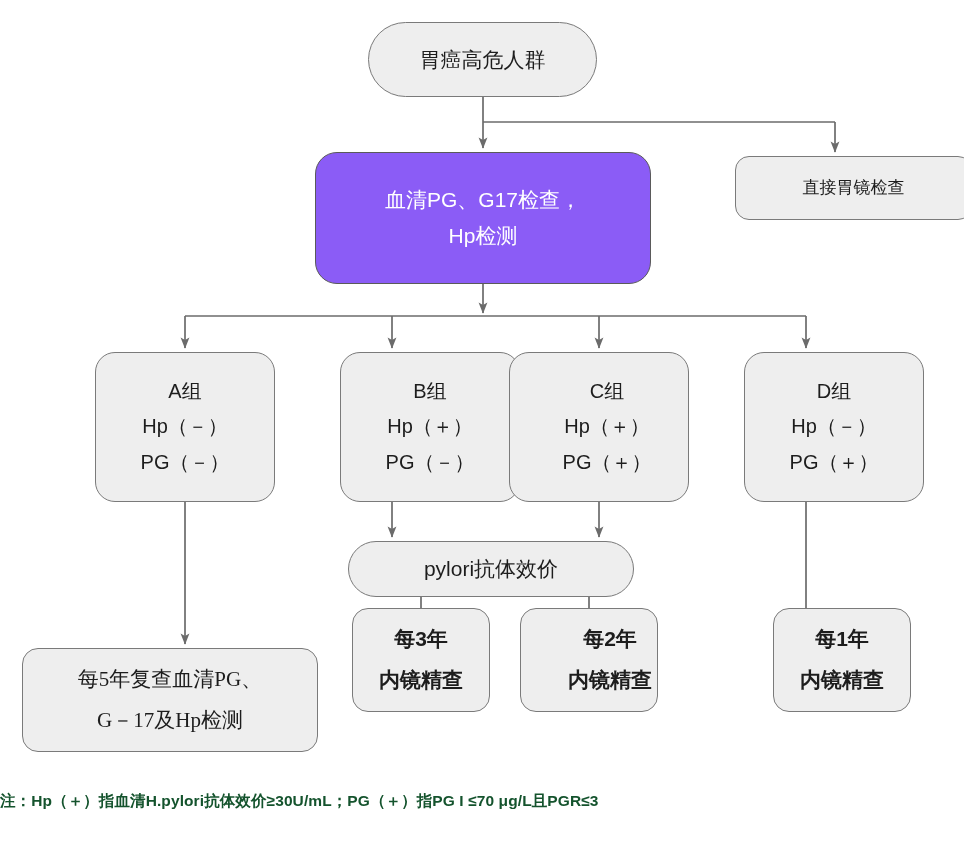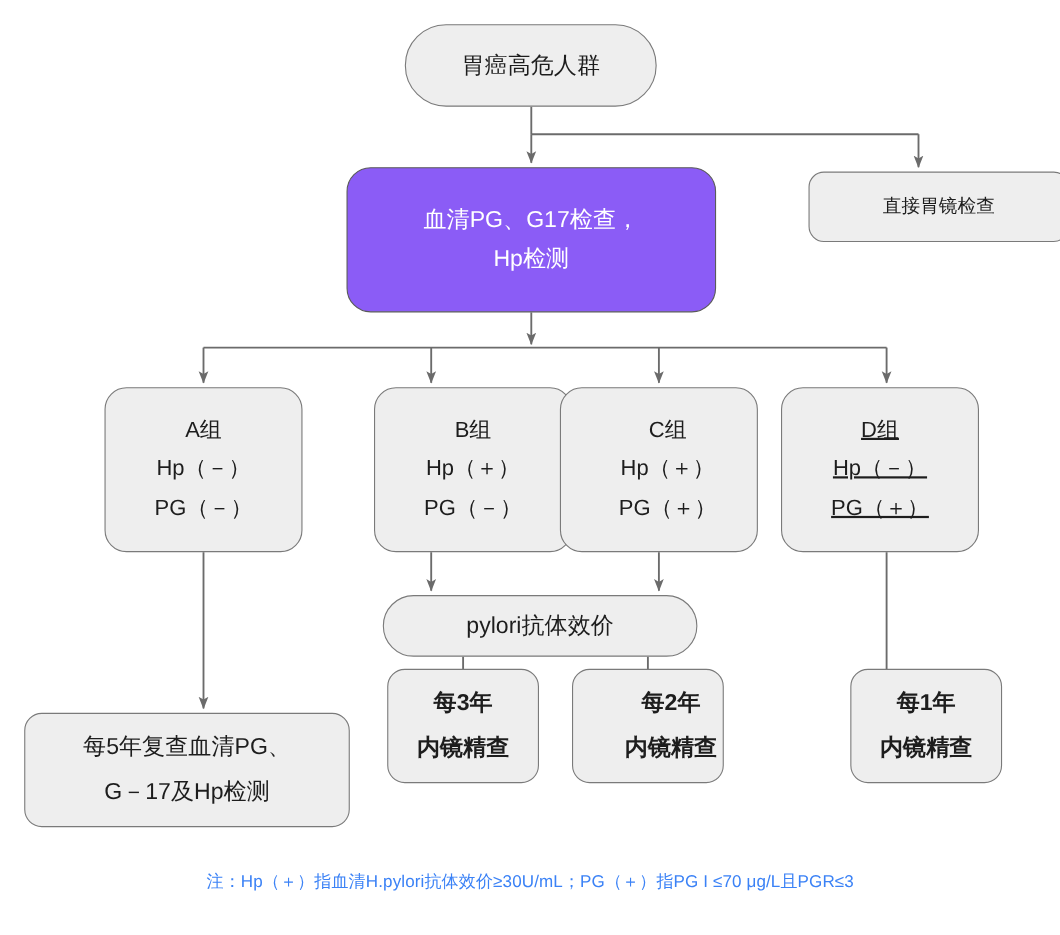--- a/index.html
+++ b/index.html
@@ -66,52 +66,53 @@
   }
   .n-group {
     top: 352px; width: 180px; height: 150px;
     border-radius: 20px;
     font-size: 20px;
   }
   .n-group .ln { line-height: 1.78; }
   .n-gA { left: 95px; }
   .n-gB { left: 302px; margin-left: 38px; }
   .n-gC { left: 509px; padding-left: 16px; }
-  .n-gD { left: 710px; text-decoration: underline; }
+  .n-gD { left: 744px; }
   .n-eradicate {
     left: 348px; top: 541px; width: 286px; height: 56px;
     border-radius: 28px;
     font-size: 21px;
   }
   .n-out5 {
     left: 22px; top: 648px; width: 296px; height: 104px;
     border-radius: 16px;
     font-size: 21px;
+    font-family: Liberation Serif, serif;
   }
   .n-out5 .ln { line-height: 1.95; }
   .n-out {
     top: 608px; width: 138px; height: 104px;
     border-radius: 16px;
     font-size: 21px;
     font-weight: bold;
   }
   .n-out .ln { line-height: 1.95; }
   .n-out3 { left: 352px; }
   .n-out2 { left: 520px; padding-left: 42px; }
   .n-out1 { left: 745px; margin-left: 28px; }
 
   .note {
     position: absolute;
     left: 0;
     top: 791px;
     width: 964px;
-    text-align: center;
     font-size: 15.5px;
-    color: #3b82f6;
+    color: #14532d;
     letter-spacing: 0.1px;
+    font-weight: bold;
   }
 </style>
 </head>
 <body>
 
 <div id="canvas">
 
   <svg id="edges" viewBox="0 0 964 850" width="964" height="850" aria-hidden="true">
     <defs>
       <marker id="arrow" markerWidth="9" markerHeight="9" refX="6.2" refY="3" orient="auto" markerUnits="strokeWidth">

